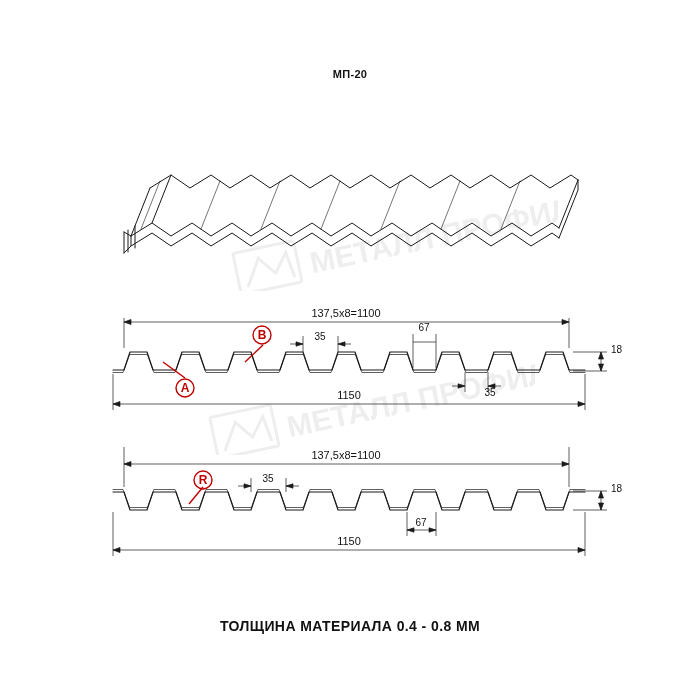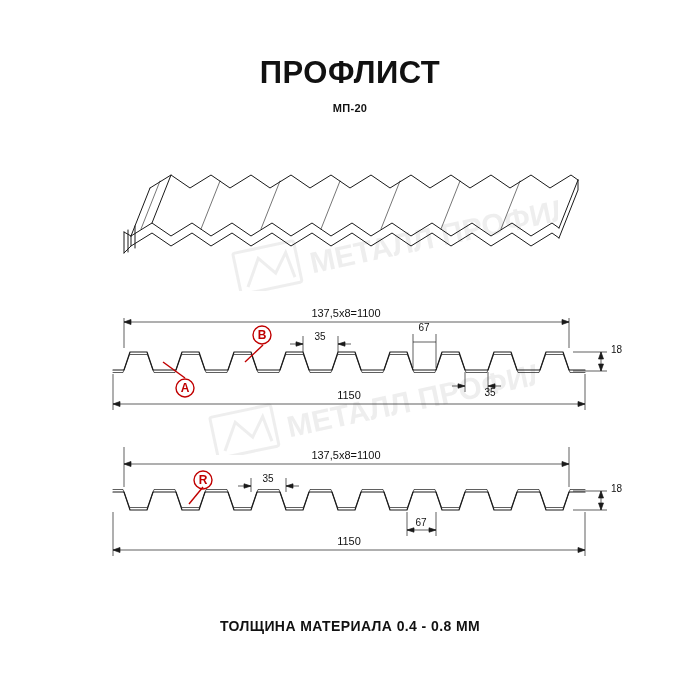--- a/index.html
+++ b/index.html
@@ -102,21 +102,20 @@
       <g fill="none" stroke="#8a8a8a" stroke-width="3">
         <rect x="6" y="24" width="62" height="42" rx="2"></rect>
         <path d="M14 60 L30 34 L44 52 L58 34 L62 60"></path>
       </g>
       <text x="80" y="60" font-family="Liberation Sans, sans-serif" font-size="30" font-weight="bold" fill="#8a8a8a">МЕТАЛЛ ПРОФИЛЬ</text>
     </g>
   </svg>
 </div>
 
 <div class="title-block">
-  <div class="title-main">ПРОФЛИСТ</div>
   <div class="title-sub">МП-20</div>
 </div>
 
 <svg class="svg-layer" id="sheet" width="700" height="700" viewBox="0 0 700 700">
 
   <g fill="none" stroke="#1a1a1a" stroke-width="1" stroke-linejoin="round" stroke-linecap="round">
 
     <path d="M150 188 L171 175 L190 188 L211 175 L230 188 L251 175 L270 188 L291 175 L310 188 L331 175 L350 188 L371 175 L390 188 L411 175 L430 188 L451 175 L470 188 L491 175 L510 188 L531 175 L550 188 L571 175 L578 180"></path>
 
     <path d="M150 188 L131 236"></path>

